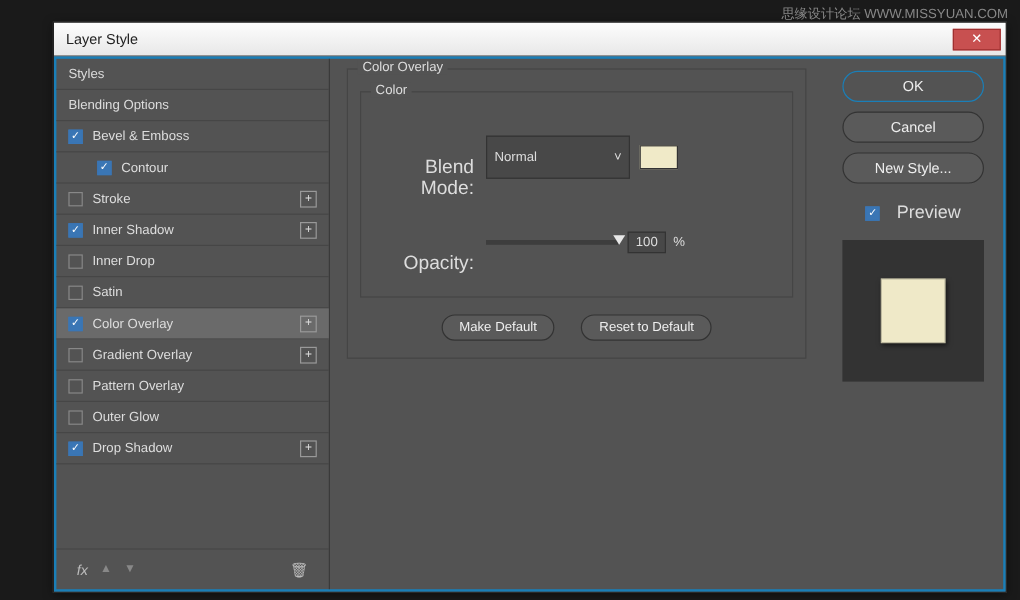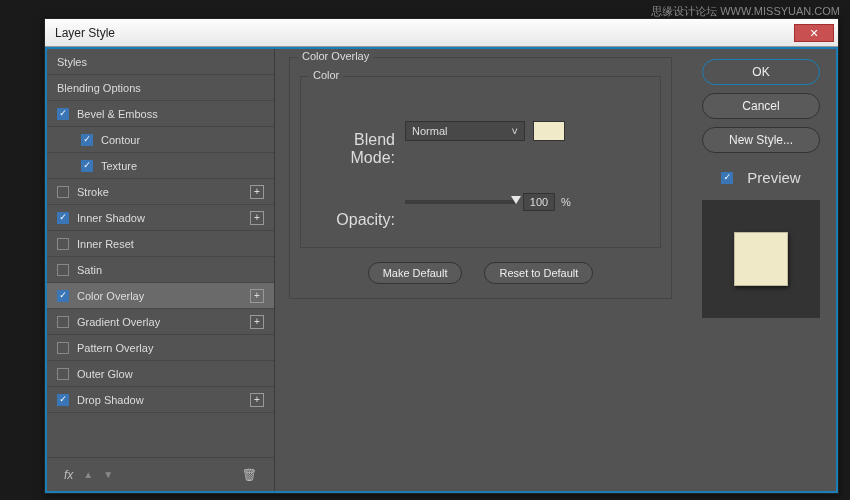--- a/index.html
+++ b/index.html
@@ -22,21 +22,21 @@
 .styles-footer { margin-top: auto; height: 34px; border-top: 1px solid #464646; display: flex; align-items: center; padding: 0 17px; gap: 10px; color: #bbb; }
 .fx { font-style: italic; font-size: 12px; }
 .arrow { font-size: 10px; color: #888; }
 .trash { margin-left: auto; font-size: 12px; }
 .center-panel { flex: 1; padding: 8px 14px; color: #ddd; font-size: 11px; }
 .fieldset { border: 1px solid #454545; padding: 6px 10px 14px; position: relative; }
 .legend { position: absolute; top: -8px; left: 8px; background: #535353; padding: 0 4px; font-size: 11px; }
 .sub-fieldset { border: 1px solid #454545; padding: 10px 12px; margin-top: 12px; position: relative; }
 .row { display: flex; align-items: center; margin: 8px 0; }
 .lbl { width: 82px; text-align: right; margin-right: 10px; font-size: 16px; margin-top: 36px; }
-.select { width: 120px; height: 20px; background: #484848; border: 1px solid #333; color: #ddd; font-size: 11px; padding: 0 6px; display: flex; align-items: center; justify-content: space-between; }
+.select { width: 120px; height: 36px; background: #484848; border: 1px solid #333; color: #ddd; font-size: 11px; padding: 0 6px; display: flex; align-items: center; justify-content: space-between; }
 .swatch { width: 32px; height: 20px; background: #f0eac8; border: 1px solid #333; margin-left: 8px; }
 .slider { flex: 1; max-width: 110px; height: 4px; background: #3d3d3d; position: relative; margin-right: 8px; }
 .slider-thumb { position: absolute; right: -6px; top: -4px; width: 0; height: 0; border-left: 5px solid transparent; border-right: 5px solid transparent; border-top: 8px solid #e8e8e8; }
 .num { width: 32px; height: 18px; background: #484848; border: 1px solid #333; color: #ddd; font-size: 11px; text-align: center; line-height: 16px; }
 .pct { margin-left: 6px; }
 .btn-row { display: flex; gap: 22px; margin-top: 14px; justify-content: center; }
 .ps-btn { height: 22px; padding: 0 14px; background: #5a5a5a; border: 1px solid #333; border-radius: 11px; color: #eee; font-size: 11px; cursor: pointer; }
 .right-panel { width: 150px; padding: 10px 12px; display: flex; flex-direction: column; align-items: center; gap: 8px; }
 .r-btn { width: 118px; height: 26px; border-radius: 13px; background: #5a5a5a; border: 1px solid #333; color: #eee; font-size: 12px; cursor: pointer; }
 .r-btn.primary { border: 1.5px solid #1a7fb8; background: #535353; }
@@ -65,37 +65,33 @@
         </div>
       <div id="styles-list">
           <div class="style-item">
             <span class="cb checked"></span>
             <span>Bevel &amp; Emboss</span>
           </div>
           <div class="style-item sub">
             <span class="cb checked"></span>
             <span>Contour</span>
           </div>
-          <div class="style-item sub">
-            <span class="cb checked"></span>
-            <span>Texture</span>
-          </div>
           <div class="style-item">
             <span class="cb"></span>
             <span>Stroke</span>
             <span class="plus">+</span>
           </div>
           <div class="style-item">
             <span class="cb checked"></span>
             <span>Inner Shadow</span>
             <span class="plus">+</span>
           </div>
           <div class="style-item">
             <span class="cb"></span>
-            <span>Inner Reset</span>
+            <span>Inner Drop</span>
           </div>
           <div class="style-item">
             <span class="cb"></span>
             <span>Satin</span>
           </div>
           <div class="style-item selected">
             <span class="cb checked"></span>
             <span>Color Overlay</span>
             <span class="plus">+</span>
           </div>

